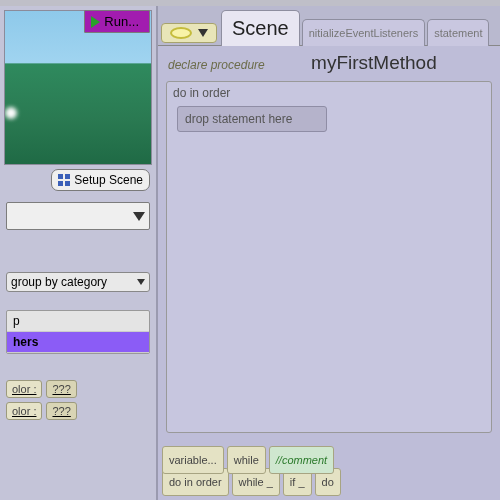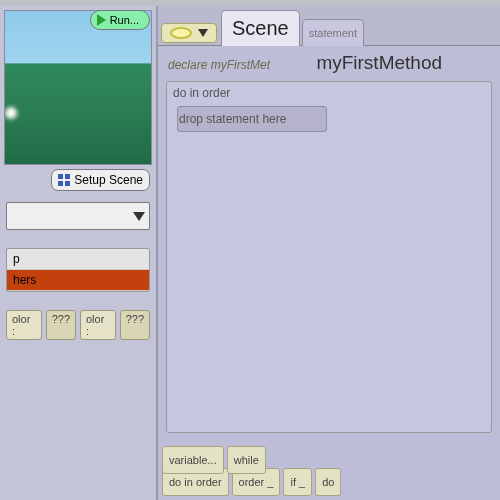--- a/index.html
+++ b/index.html
@@ -3,54 +3,54 @@
 <meta charset="utf-8">
 <style>
   * { box-sizing: border-box; margin: 0; padding: 0; font-family: Arial, Helvetica, sans-serif; }
   html, body { width: 500px; height: 500px; overflow: hidden; background: #c8c8d8; }
   .app { display: flex; width: 500px; height: 500px; background: #c4c4d8; border-top: 6px solid #bfbfc8;}
   
   .left { width: 158px; display: flex; flex-direction: column; background: #c4c4d8; border-right: 2px solid #9a9aaf; }
   .scene-panel { position: relative; height: 192px; background: #c4c4d8; padding: 4px; }
   .scene-viewport { position: relative; width: 100%; height: 155px; border: 1px solid #8b8b9a; background: linear-gradient(to bottom, #8ec9ea 0%, #a0d4f0 34%, #2f8a5e 34.5%, #2a7a52 70%, #1f6a45 100%); overflow: hidden; }
   .scene-viewport::after { content:""; position:absolute; left:0; top:96px; width:12px; height:12px; background:#fbfbfb; border-radius:50%; filter:blur(2px);}
-  .run-btn { position: absolute; top: 4px; right: 6px; padding: 3px 10px 3px 6px; font-size: 11px; background: #86efac; border: 1px solid #7a7a7a; border-radius: 10px; display:flex; align-items:center; gap:4px;}
+  .run-btn { position: absolute; top: 4px; right: 6px; padding: 3px 10px 3px 6px; font-size: 13px; background: #a21caf; border: 1px solid #7a7a7a; border-radius: 1px; display:flex; align-items:center; gap:4px;}
   .run-btn .tri { width:0; height:0; border-top:6px solid transparent; border-bottom:6px solid transparent; border-left:9px solid #2aa02a;}
   .setup-btn { position:absolute; bottom:7px; right:6px; padding:3px 6px; font-size:12px; background:#efefef; border:1px solid #7a7a7a; border-radius:7px; display:flex; align-items:center; gap:4px;}
   .setup-btn .four { width:12px; height:12px; position:relative;}
   .setup-btn .four::before, .setup-btn .four::after { content:""; position:absolute; background:#3a5fb8;}
   .setup-btn .four::before { left:0; top:0; width:5px; height:5px; box-shadow:7px 0 0 #3a5fb8, 0 7px 0 #3a5fb8, 7px 7px 0 #3a5fb8;}
   .mid { flex:1; padding:4px 6px; display:flex; flex-direction:column; gap:8px; background:#c4c4d8;}
   .obj-select { height:28px; background:#efefef; border:1px solid #7c7c7c; width:100%; border-radius:2px; display:flex; align-items:center; justify-content:flex-end; padding:0 4px;}
   .obj-select .arrow { width:0;height:0;border-left:6px solid transparent;border-right:6px solid transparent;border-top:9px solid #333;}
   .group-row { display:flex; align-items:center; gap:4px; margin-top:34px;}
   .group-select { font-size:12px; background:#e9e9e9; border:1px solid #888; padding:2px 4px; border-radius:3px; flex:1; display:flex; justify-content:space-between; align-items:center;}
   .group-select .sm-arrow { width:0;height:0;border-left:4px solid transparent;border-right:4px solid transparent;border-top:6px solid #333;}
   .cat-list { margin-top:10px; border:1px solid #999; background:#e4e4e4; border-radius:2px;}
   .cat-item { padding:3px 6px; font-size:12px; border-bottom:1px solid #ccc; }
-  .cat-item.active { background:#c2410c; font-weight:normal;}
-  .tiles { margin-top:10px; display:flex; flex-direction:row; gap:4px;}
+  .cat-item.active { background:#8b5cf6; font-weight:bold;}
+  .tiles { margin-top:18px; display:flex; flex-direction:column; gap:4px;text-decoration:underline;}
   .tile-row { display:flex; gap:4px;}
   .mini-tile { background:#e6e3c8; border:1px solid #9c9a7d; border-radius:3px; font-size:11px; padding:2px 5px; color:#444;}
   .mini-tile.q { background:#d9d5b5;}
   
   .right { flex:1; display:flex; flex-direction:column; background:#f9a8d4; }
   .tabbar { height:40px; background:#b9b9cf; display:flex; align-items:flex-end; padding:0 3px; border-bottom:1px solid #888;}
   .class-chip { background:#e8e5b8; border:1px solid #a7a36d; border-radius:4px; padding:3px 8px; display:flex; align-items:center; gap:6px; margin-right:4px; margin-bottom:2px;}
   .class-chip .oval { width:22px; height:12px; background:#f8f3a8; border:2px solid #c5bc3c; border-radius:50%;}
   .class-chip .dd { width:0;height:0;border-left:5px solid transparent;border-right:5px solid transparent;border-top:8px solid #333;}
   .tab { padding:6px 10px; font-size:15px; background:#c9c7e0; border:1px solid #8e8e9f; border-bottom:none; border-radius:5px 5px 0 0; margin-right:2px; color:#555; position:relative; top:1px;}
   .tab.scene { font-size:20px; background:#e8e6f2; color:#222; font-weight:500;}
   .tab.small { font-size:11px; padding:7px 6px; color:#777;}
   .decl { padding:6px 10px 3px; font-size:12px; color:#6c6c4a; font-style:italic; background:#bebdd8;}
   .decl .meth { font-size:19px; font-style:normal; color:#333; font-weight:500;margin-left:43px;}
   .body { flex:1; background:#bebdd8; padding:4px 8px 6px; position:relative;}
   .do-block { border:1px solid #999; border-radius:3px; background:#c7c6df; padding:4px 6px 300px;}
   .do-block .hdr { font-size:12px; color:#555;}
-  .drop-zone { margin:6px 4px 0; background:#b5b3cb; border:1px solid #8f8da5; border-radius:3px; font-size:12px; color:#555; padding:5px 1px; width:150px;}
+  .drop-zone { margin:6px 4px 0; background:#b5b3cb; border:1px solid #8f8da5; border-radius:3px; font-size:12px; color:#555; padding:5px 7px; width:150px;}
   .ctrl-bar { position:absolute; bottom:4px; left:4px; right:4px; display:flex; gap:3px; overflow:hidden;}
   .ctrl { background:#e4e2c4; border:1px solid #a7a482; border-radius:3px; font-size:11px; padding:7px 6px; color:#444; white-space:nowrap;}
   .ctrl.comment { background:#cfe7cf; color:#2b7a2b; font-style:italic;}
 </style>
 </head>
 <body>
 
 <div class="app">
 
   <div class="left">
@@ -62,20 +62,26 @@
       </button>
       <button class="setup-btn">
         <span class="four"></span>
         <span>Setup Scene</span>
       </button>
     </div>
     <div class="mid">
       <div class="obj-select">
         <span class="arrow"></span>
       </div>
+      <div class="group-row">
+        <div class="group-select">
+          <span>group by category</span>
+          <span class="sm-arrow"></span>
+        </div>
+      </div>
       <div class="cat-list">
         <div class="cat-item">p</div>
         <div class="cat-item active">hers</div>
       </div>
       <div class="tiles">
         <div class="tile-row">
           <div class="mini-tile">olor :</div>
           <div class="mini-tile q">???</div>
         </div>
         <div class="tile-row">
@@ -86,36 +92,38 @@
     </div>
   </div>
 
   <div class="right">
     <div class="tabbar">
       <div class="class-chip">
         <span class="oval"></span>
         <span class="dd"></span>
       </div>
       <div class="tab scene">Scene</div>
+      <div class="tab small">nitializeEventListeners</div>
       <div class="tab small">statement</div>
     </div>
     <div class="decl">
-      <span>declare myFirstMet</span>
+      <span>declare procedure</span>
       <span class="meth">myFirstMethod</span>
     </div>
     <div class="body">
       <div class="do-block">
         <div class="hdr">do in order</div>
         <div class="drop-zone">drop statement here</div>
       </div>
       <div class="ctrl-bar">
         <div class="ctrl">do in order</div>
-        <div class="ctrl">order _</div>
+        <div class="ctrl">while _</div>
         <div class="ctrl">if _</div>
         <div class="ctrl">do</div>
       </div>
       <div class="ctrl-bar" style="bottom:26px">
         <div class="ctrl">variable...</div>
         <div class="ctrl">while</div>
+        <div class="ctrl comment">//comment</div>
       </div>
     </div>
   </div>
 </div>
 
 </body></html>

